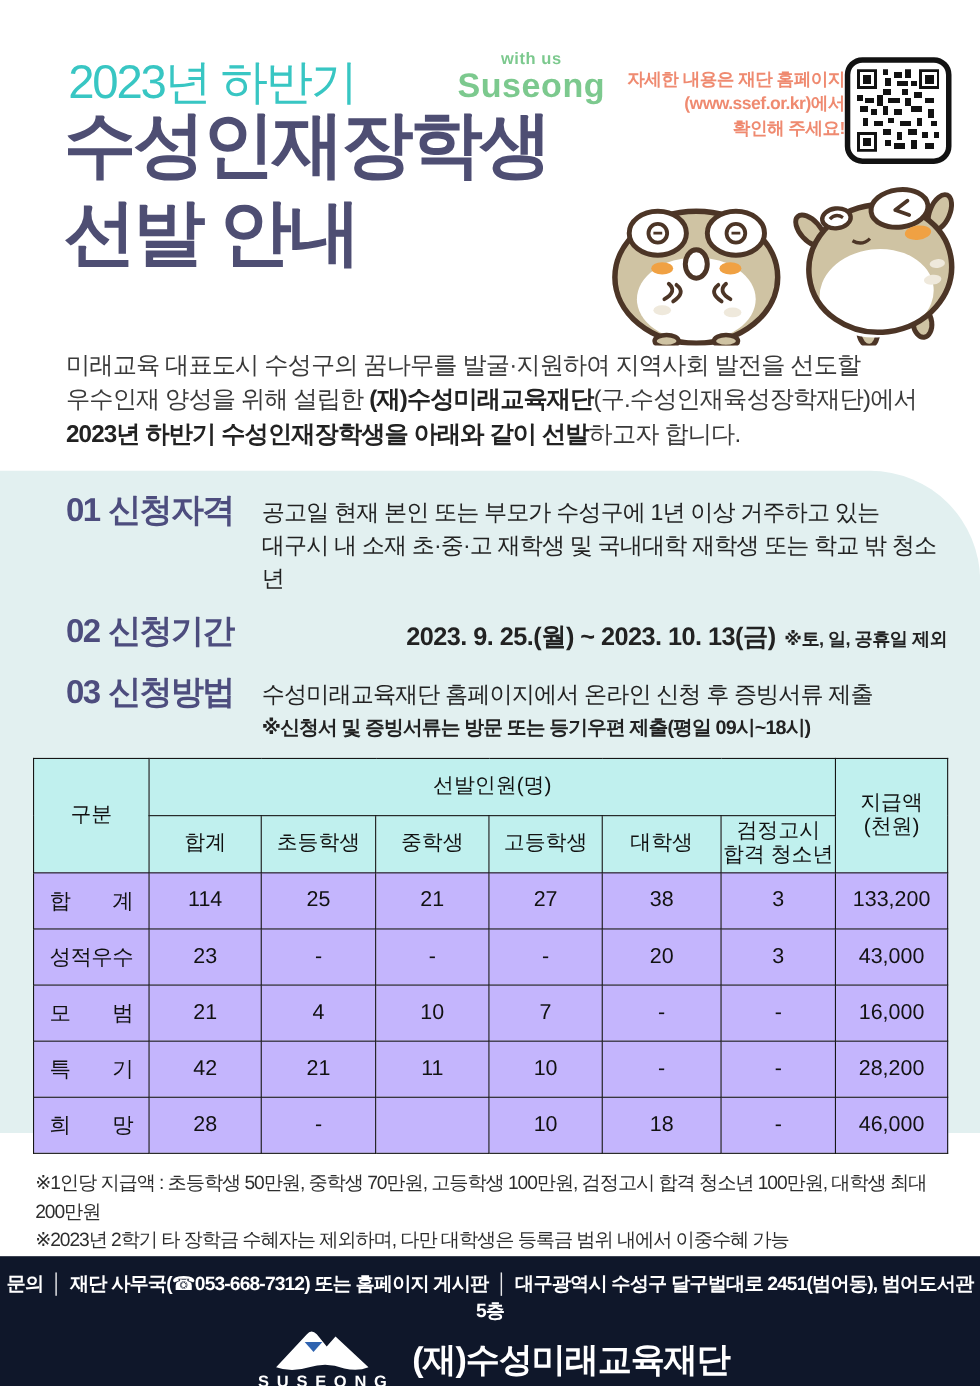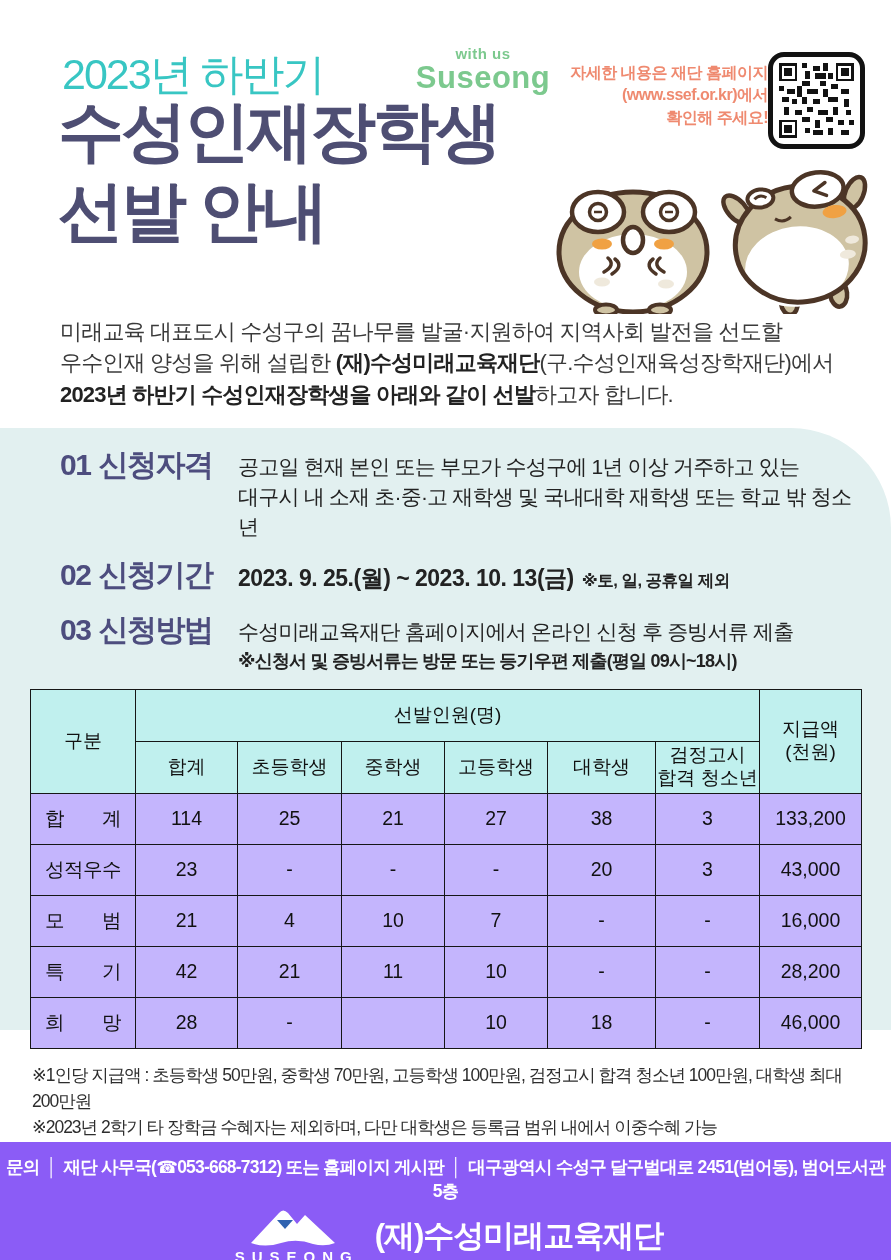--- a/index.html
+++ b/index.html
@@ -60,21 +60,21 @@
     flex:none; width:178px;
     font-size:30px; font-weight:800; letter-spacing:-1.5px; color:#4d4d7e;
     line-height:1.15;
   }
   .sec-head .num { margin-right:8px; }
   .sec-body { font-size:21px; line-height:1.43; letter-spacing:-0.8px; color:#222; padding-top:4px; }
   .sec-body .date { font-size:23px; font-weight:600; letter-spacing:-0.5px; }
   .sec-body .inline-note { font-size:16.5px; font-weight:700; margin-left:8px; letter-spacing:-0.5px; }
   .sec-body .sub-note { font-size:18px; font-weight:600; letter-spacing:-0.8px; margin-top:2px; }
   .sec1 { margin-bottom:16px; }
-  .sec2 { margin-bottom:18px; }
+  .sec2 { margin-bottom:18px;justify-content:space-between; }
   .sec3 { margin-bottom:14px; }
   .sec4-head {
     padding-left:30px; margin-bottom:14px;
     font-size:30px; font-weight:800; letter-spacing:-1.5px; color:#4d4d7e;
   }
   .sec4-head .num { margin-right:8px; }
 
   
   table.sel {
     width:831px; margin:0 auto; border-collapse:collapse; background:#ffffff;
@@ -92,21 +92,21 @@
 
   
   .foot-notes {
     margin:13px 0 0 2px;
     font-size:17.5px; line-height:1.5; letter-spacing:-1px; color:#2d2d2d;
   }
 
   
   .footer {
     position:absolute; left:0; bottom:0; width:891px; height:118px;
-    background:#8b5cf6; color:#fff;
+    background:#0f172a; color:#fff;
   }
   .contact {
     margin-top:13px; text-align:center;
     font-size:17.5px; font-weight:600; letter-spacing:-0.8px;
   }
   .contact .sep { font-weight:300; padding:0 7px; opacity:.9; }
   .brand { display:flex; justify-content:center; align-items:center; gap:16px; margin-top:4px; }
   .brand-logo { display:flex; flex-direction:column; align-items:center; line-height:1; }
   .brand-logo .word { font-size:15px; font-weight:700; letter-spacing:7px; margin-top:2px; text-indent:7px; }
   .brand-name { font-size:31px; font-weight:800; letter-spacing:-1px; }

